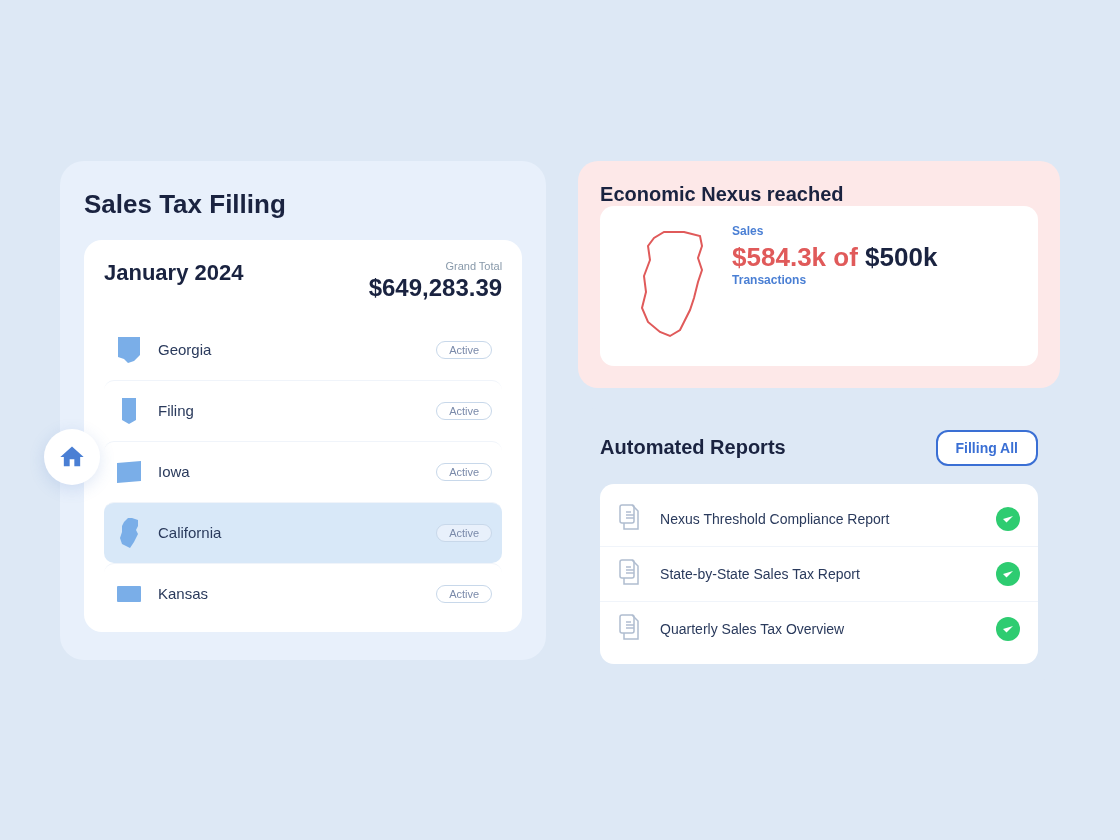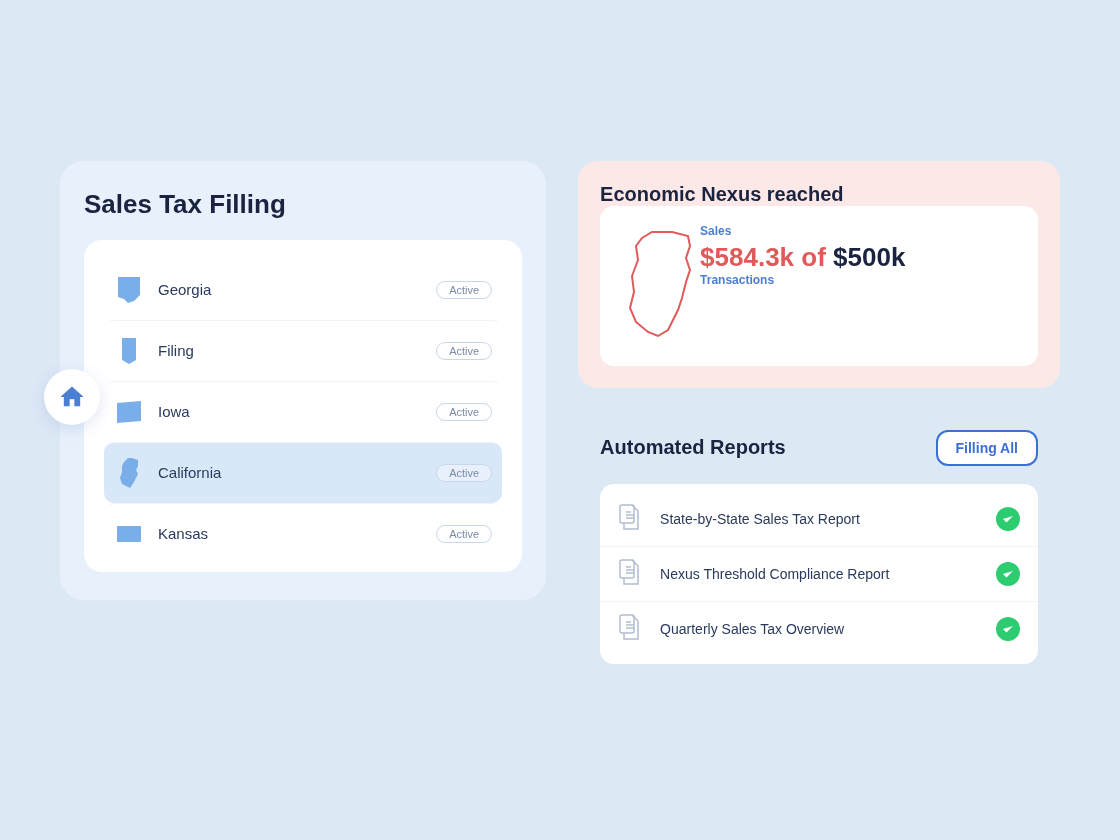--- a/index.html
+++ b/index.html
@@ -145,22 +145,23 @@
       overflow: hidden;
     }
     .nexus-title {
       font-size: 20px;
       font-weight: 700;
       color: #1a2340;
     }
     .nexus-content {
       background: #fff;
       border-radius: 14px;
-      padding: 18px 20px;
-      display: flex;
+      padding: 18px 32px;
+      display: flex;
+      gap: 20px;
       align-items: flex-start;
       margin-bottom: 22px;
     }
     .nexus-map {
       flex-shrink: 0;
     }
     .nexus-data { flex: 1; }
     .nexus-label {
       font-size: 12px;
       font-weight: 600;
@@ -270,20 +271,27 @@
   <div class="left-panel">
     <h1 class="left-panel-title">Sales Tax Filling</h1>
 
     <div class="home-icon-circle">
       <svg viewBox="0 0 24 24" xmlns="http://www.w3.org/2000/svg">
         <path d="M10 20v-6h4v6h5v-8h3L12 3 2 12h3v8z"></path>
       </svg>
     </div>
 
     <div class="card">
+      <div class="card-header">
+        <div class="card-month">January 2024</div>
+        <div>
+          <div class="card-total-label">Grand Total</div>
+          <div class="card-total-value">$649,283.39</div>
+        </div>
+      </div>
 
       <ul class="state-list">
 
         <li class="state-item">
           <div class="state-icon">
             <svg width="26" height="30" viewBox="0 0 26 30" xmlns="http://www.w3.org/2000/svg">
               <path class="state-svg" d="M2 2 L24 2 L24 20 L18 26 L12 28 L8 24 L2 22 Z"></path>
             </svg>
           </div>
           <span class="state-name">Georgia</span>
@@ -365,39 +373,39 @@
         <div class="report-item">
           <div class="report-icon">
             <svg width="22" height="26" viewBox="0 0 22 26" xmlns="http://www.w3.org/2000/svg" fill="none" stroke="#b0bdd0" stroke-width="1.5">
               <rect x="2" y="1" width="14" height="18" rx="2"></rect>
               <path d="M14 1 L20 7 L20 25 L6 25 L6 19"></path>
               <line x1="8" y1="11" x2="16" y2="11"></line>
               <line x1="8" y1="14" x2="16" y2="14"></line>
               <line x1="8" y1="8" x2="13" y2="8"></line>
             </svg>
           </div>
-          <span class="report-name">State-by-State Sales Tax Report</span>
+          <span class="report-name">Nexus Threshold Compliance Report</span>
           <div class="report-check">
             <svg viewBox="0 0 14 14" xmlns="http://www.w3.org/2000/svg">
                 <path d="M2 7 L5.5 10.5 L12 4"></path>
               </svg>
           </div>
         </div>
 
         <div class="report-item">
           <div class="report-icon">
             <svg width="22" height="26" viewBox="0 0 22 26" xmlns="http://www.w3.org/2000/svg" fill="none" stroke="#b0bdd0" stroke-width="1.5">
               <rect x="2" y="1" width="14" height="18" rx="2"></rect>
               <path d="M14 1 L20 7 L20 25 L6 25 L6 19"></path>
               <line x1="8" y1="11" x2="16" y2="11"></line>
               <line x1="8" y1="14" x2="16" y2="14"></line>
               <line x1="8" y1="8" x2="13" y2="8"></line>
             </svg>
           </div>
-          <span class="report-name">Nexus Threshold Compliance Report</span>
+          <span class="report-name">State-by-State Sales Tax Report</span>
           <div class="report-check">
             <svg viewBox="0 0 14 14" xmlns="http://www.w3.org/2000/svg">
                 <path d="M2 7 L5.5 10.5 L12 4"></path>
               </svg>
           </div>
         </div>
 
         <div class="report-item">
           <div class="report-icon">
             <svg width="22" height="26" viewBox="0 0 22 26" xmlns="http://www.w3.org/2000/svg" fill="none" stroke="#b0bdd0" stroke-width="1.5">

